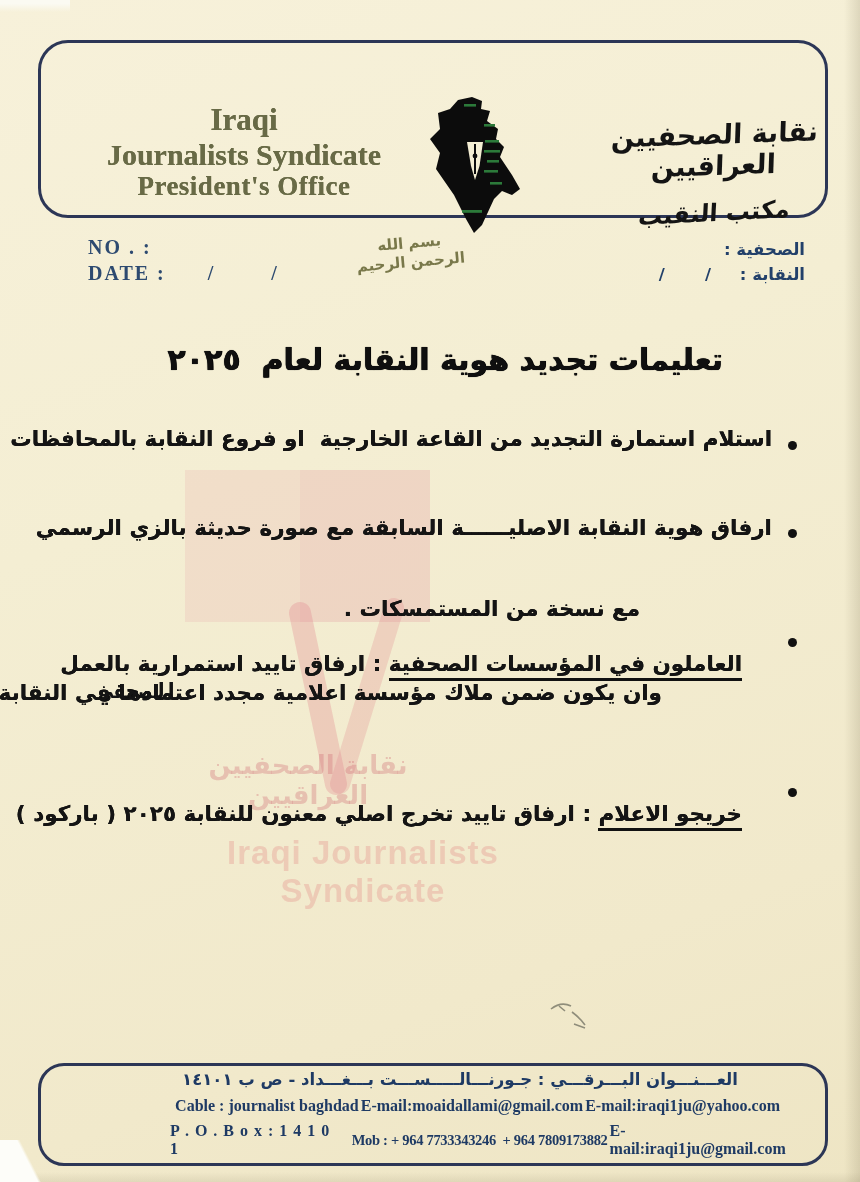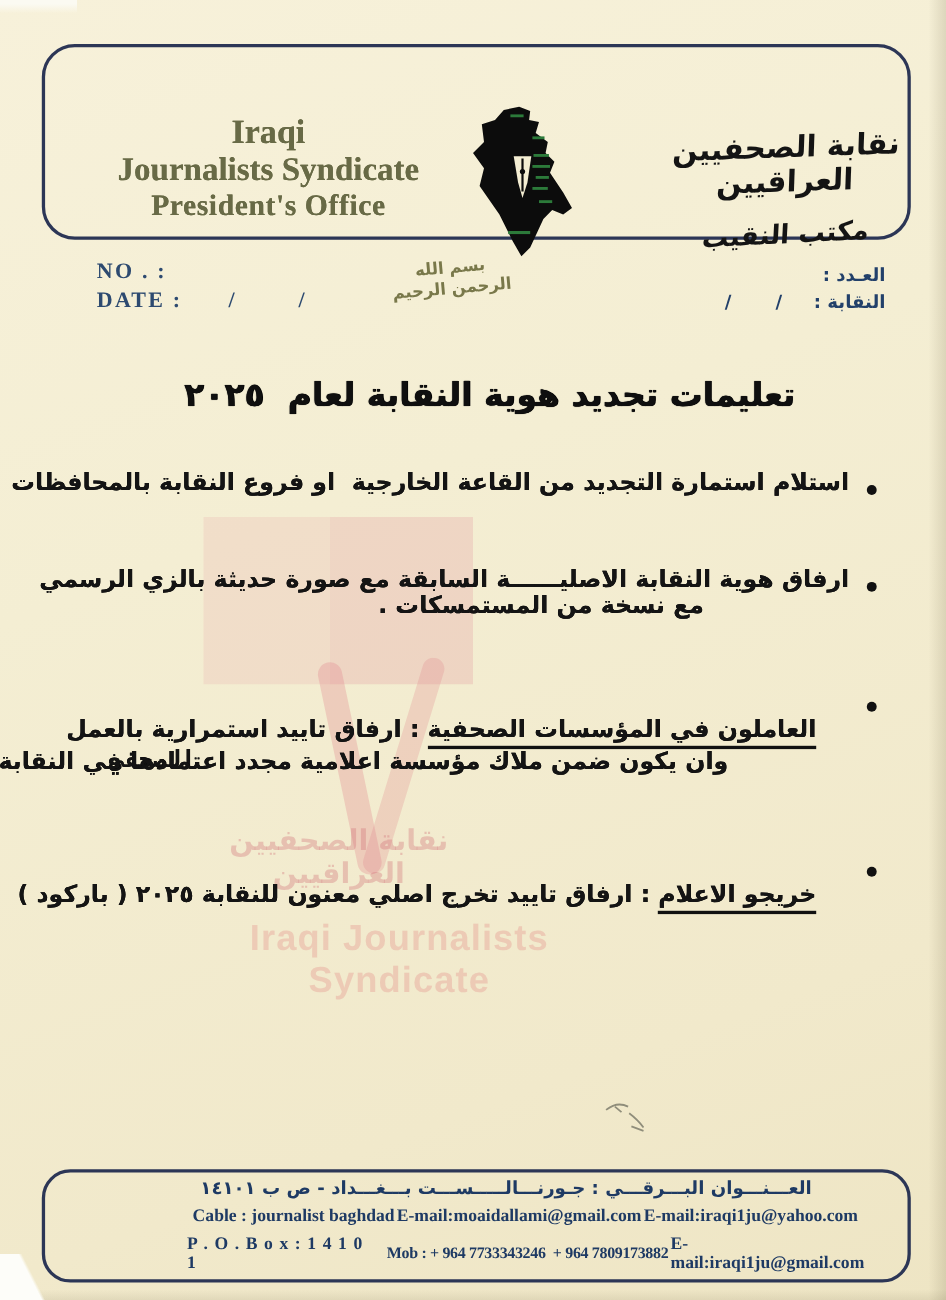--- a/index.html
+++ b/index.html
@@ -117,41 +117,41 @@
   </div>
 
   <div class="ref-en">
     <div class="pre">NO . :</div>
     <div class="pre">DATE :      /        /</div>
   </div>
 
   <div class="bismillah pre_off">بسم الله الرحمن الرحيم</div>
 
   <div class="ref-ar">
-    <div class="pre">العـدد :</div>
+    <div class="pre">الصحفية :</div>
     <div class="pre">النقابة :     /       /</div>
   </div>
 
   <div class="doc-title pre">تعليمات تجديد هوية النقابة لعام  ٢٠٢٥</div>
 
   <div class="wm-flag"></div>
   <div class="wm-flag2"></div>
   <svg class="wm-check" viewBox="0 0 132 200">
     <line x1="22" y1="15" x2="58" y2="186" stroke="rgba(226,130,140,0.30)" stroke-width="22" stroke-linecap="round"></line>
     <line x1="116" y1="10" x2="62" y2="186" stroke="rgba(226,130,140,0.26)" stroke-width="20" stroke-linecap="round"></line>
   </svg>
   <div class="wm-ar">نقابة الصحفيين العراقيين</div>
   <div class="wm-en">Iraqi Journalists Syndicate</div>
 
   <div class="bdot" style="right:63px;top:441px;"></div>
   <div class="b-line pre" style="right:88px;top:426px;">استلام استمارة التجديد من القاعة الخارجية  او فروع النقابة بالمحافظات</div>
 
   <div class="bdot" style="right:63px;top:529px;"></div>
   <div class="b-line pre" style="right:88px;top:515px;">ارفاق هوية النقابة الاصليــــــة السابقة مع صورة حديثة بالزي الرسمي</div>
-  <div class="b-line pre" style="right:220px;top:538px;">مع نسخة من المستمسكات .</div>
+  <div class="b-line pre" style="right:220px;top:596px;">مع نسخة من المستمسكات .</div>
 
   <div class="bdot" style="right:63px;top:638px;"></div>
   <div class="b-line pre" style="right:88px;top:626px;">
     <span class="u-lead">العاملون في المؤسسات الصحفية</span><span> : ارفاق تاييد استمرارية بالعمل</span>
   </div>
   <div class="b-line pre" style="left:100px;top:678px;font-family:Liberation Mono, monospace;">الصحفي</div>
   <div class="b-line pre" style="right:198px;top:680px;">وان يكون ضمن ملاك مؤسسة اعلامية مجدد اعتمادها في النقابة</div>
 
   <div class="bdot" style="right:63px;top:788px;"></div>
   <div class="b-line pre" style="right:88px;top:776px;">

